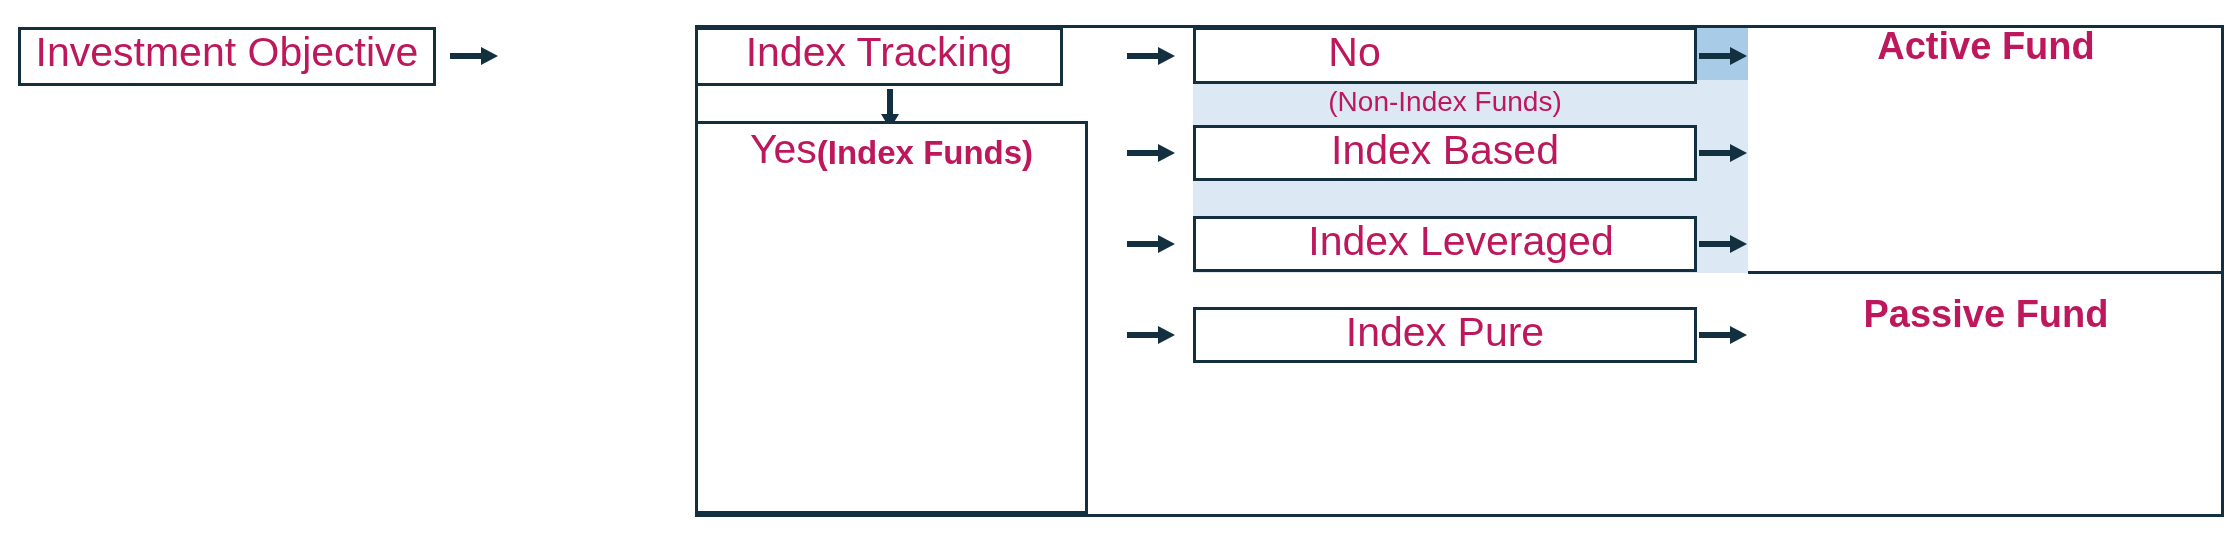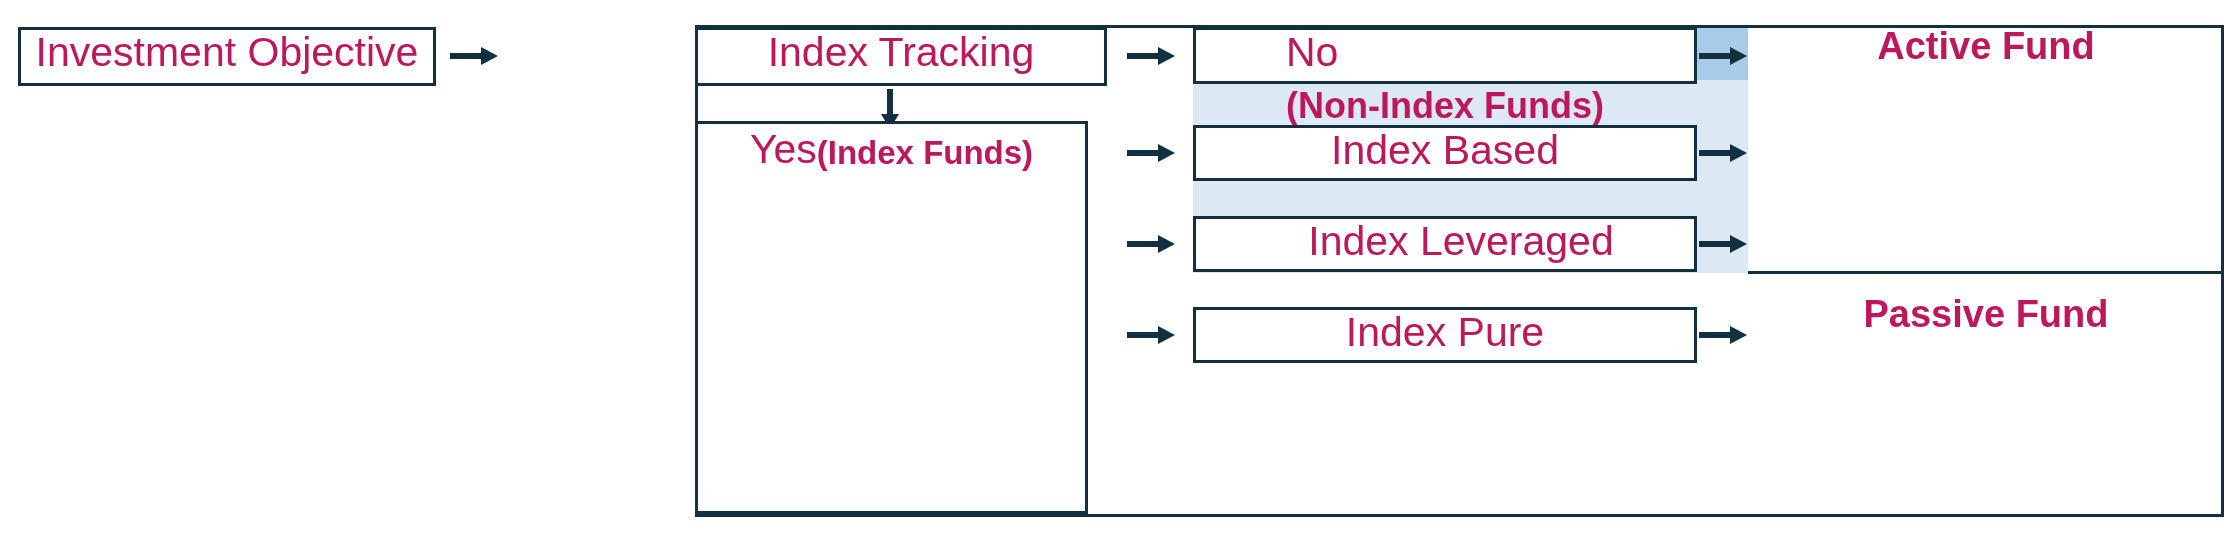--- a/index.html
+++ b/index.html
@@ -45,21 +45,21 @@
     align-items: center;
     justify-content: center;
     line-height: 1.25;
   }
   .stack .l1 { font-size: 41px; font-weight: 400; }
   .stack .l2 { font-size: 33px; font-weight: 700; margin-top: 6px; }
 
   
   .mixed { display: flex; align-items: baseline; gap: 10px; white-space: nowrap; flex-direction: column; }
   .mixed .reg  { font-size: 41px; font-weight: 400; }
-  .mixed .bold { font-size: 36px; font-weight: 700; }
+  .mixed .bold { font-size: 28px; font-weight: 400; }
 
   
   .wash-light { position: absolute; background: #DCE9F5; }
   .wash-dark  { position: absolute; background: #A8CBE8; }
 
   
   .rule-h { position: absolute; background: #12303F; height: 3px; }
   .rule-v { position: absolute; background: #12303F; width: 3px; }
 
   
@@ -88,21 +88,21 @@
     <span class="box-label t-lg">Investment Objective</span>
   </div>
 
   <div class="arrow-r" style="left:450px; top:42px; width:48px; height:28px;">
     <svg width="48" height="28" viewBox="0 0 48 28">
       <line x1="0" y1="14" x2="33" y2="14" stroke="#12303F" stroke-width="6"></line>
       <polygon points="31,5 48,14 31,23" fill="#12303F"></polygon>
     </svg>
   </div>
 
-  <div class="box" style="left:695px; top:27px; width:412px; height:59px;">
+  <div class="box" style="left:695px; top:27px; width:368px; height:59px;">
     <span class="box-label t-lg">Index Tracking</span>
   </div>
 
   <div class="arrow-d" style="left:876px; top:89px; width:28px; height:40px;">
     <svg width="28" height="40" viewBox="0 0 28 40">
       <line x1="14" y1="0" x2="14" y2="27" stroke="#12303F" stroke-width="6"></line>
       <polygon points="5,25 14,40 23,25" fill="#12303F"></polygon>
     </svg>
   </div>
 

